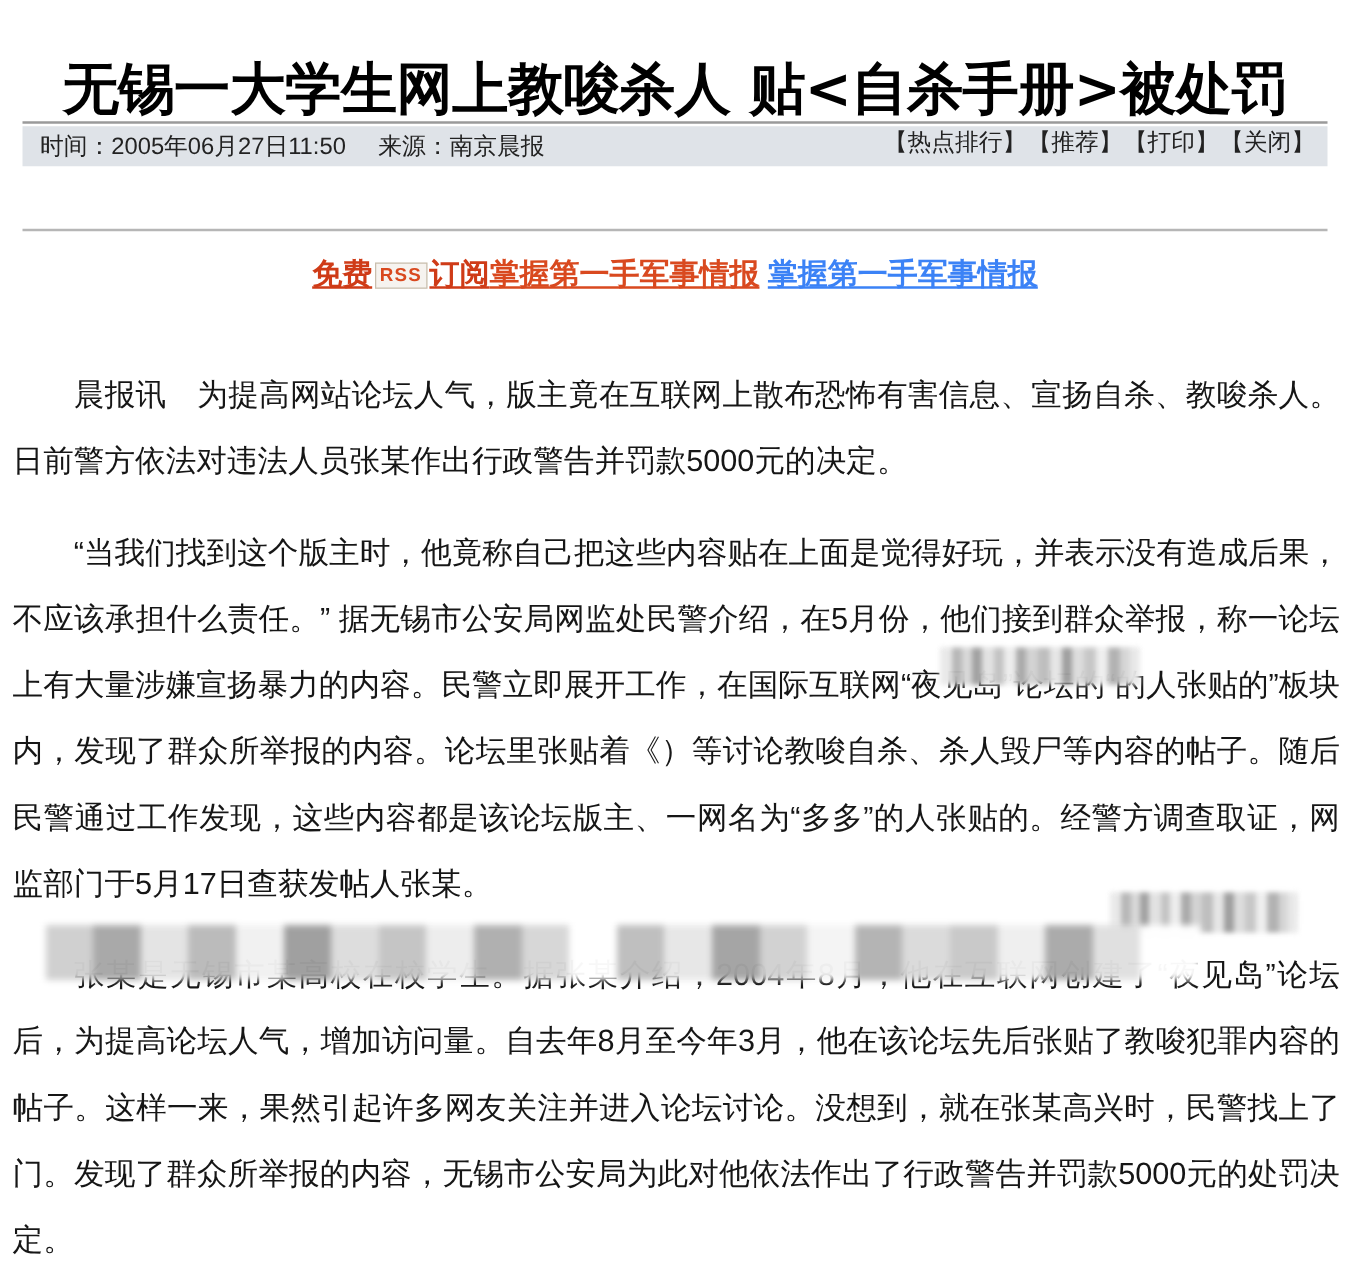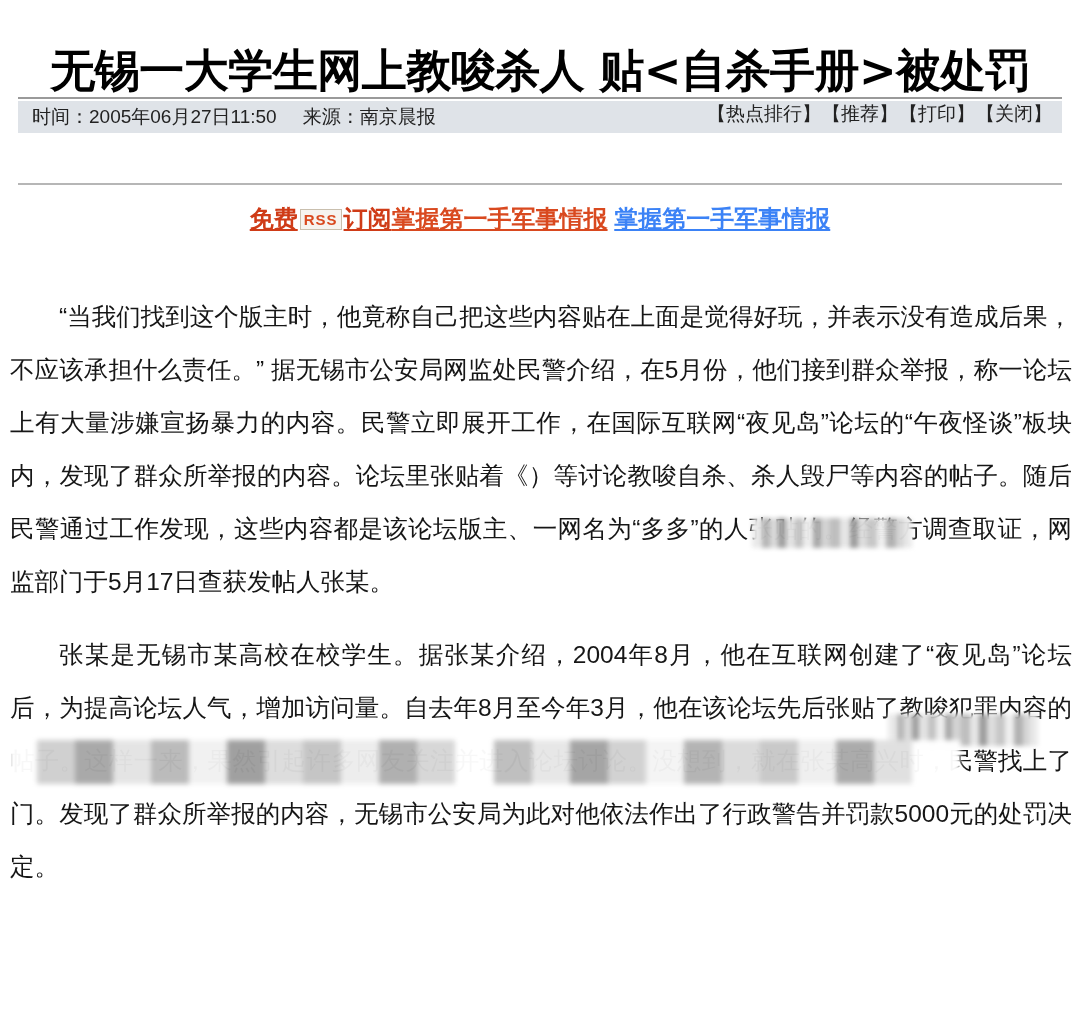--- a/index.html
+++ b/index.html
@@ -209,21 +209,22 @@
 
 
   <div class="rule-bottom"></div>
 
   <div class="promo">
     <a class="p1" href="#"><span>免费</span><span class="rss-badge">RSS</span><span>订阅</span></a><a class="p2" href="#">掌握第一手军事情报</a> <a class="p3" href="#">掌握第一手军事情报</a>
   </div>
 
 
   <div class="article">
-    <p><span>“当我们找到这个版主时，他竟称自己把这些内容贴在上面是觉得好玩，并表示没有造成后果，不应该承担什么责任。” 据无锡市公安局网监处民警介绍，在5月份，他们接到群众举报，称一论坛上有大量涉嫌宣扬暴力的内容。民警立即展开工作，在国际互联网“夜见岛”论坛的“午夜怪谈”板块内，发现了群众所举报的内容。论坛里张贴着《</span><span>）等讨论教唆自杀、杀人毁尸等内容的帖子。随后民警通过工作发现，这些内容都是该论坛版主、一网名为“多多”的人张贴的。经警方调查取证，网监部门于5月17日查获发帖人张某。</span></p>
+    <p>晨报讯　为提高网站论坛人气，版主竟在互联网上散布恐怖有害信息、宣扬自杀、教唆杀人。日前警方依法对违法人员张某作出行政警告并罚款5000元的决定。</p>
+    <p><span>“当我们找到这个版主时，他竟称自己把这些内容贴在上面是觉得好玩，并表示没有造成后果，不应该承担什么责任。” 据无锡市公安局网监处民警介绍，在5月份，他们接到群众举报，称一论坛上有大量涉嫌宣扬暴力的内容。民警立即展开工作，在国际互联网“夜见岛”论坛的“的人张贴的”板块内，发现了群众所举报的内容。论坛里张贴着《</span><span>）等讨论教唆自杀、杀人毁尸等内容的帖子。随后民警通过工作发现，这些内容都是该论坛版主、一网名为“多多”的人张贴的。经警方调查取证，网监部门于5月17日查获发帖人张某。</span></p>
     <p><span>张某是无锡市某高校在校学生。据张某介绍，2004年8月，他在互联网创建了“夜见岛”论坛后，为提高论坛人气，增加访问量。自去年8月至今年3月，他在该论坛先后张贴了</span><span>教唆犯罪内容的帖子。这样一来，果然引起许多网友关注并进入论坛讨论。没想到，就在张某高兴时，民警找上了门。发现了群众所举报的内容，无锡市公安局为此对他依法作出了行政警告并罚款5000元的处罚决定。</span></p>
 
   </div>
 
   <div id="redaction-layer">
       <div class="blur" style="left: 752px; top: 518px; width: 160px; height: 30px;"></div>
       <div class="blur" style="left: 888px; top: 714px; width: 150px; height: 32px;"></div>
       <div class="blur b2" style="left: 8px; top: 740px; width: 952px; height: 44px;"></div>
     </div>
 

